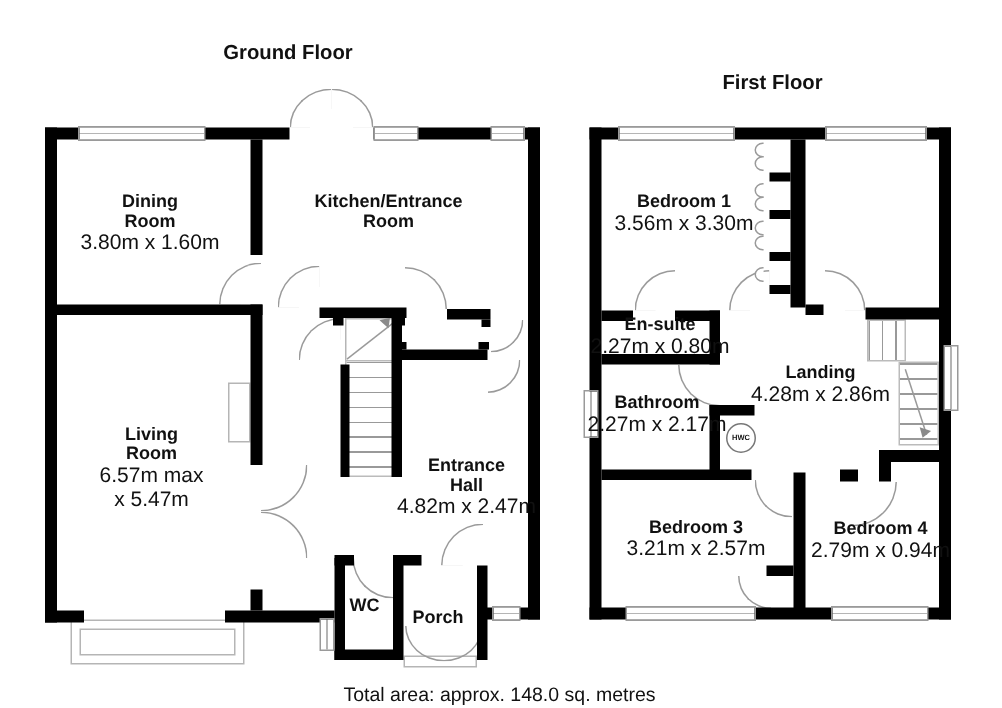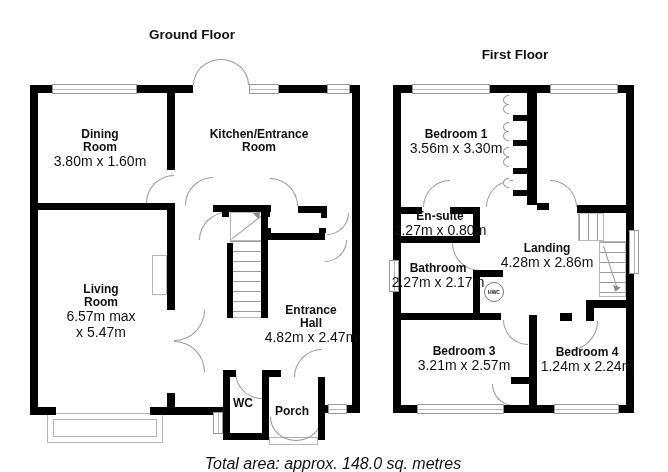--- a/index.html
+++ b/index.html
@@ -28,21 +28,21 @@
     border-right:4px solid transparent;border-top:6px solid #8a8a8a;z-index:1;}
   .half{position:absolute;width:11px;height:10px;border:1px solid #9a9a9a;border-radius:50%;
     clip-path:inset(-1px 45% -1px -1px);background:#fff;z-index:1;}
   .hwc{position:absolute;width:20px;height:20px;border:1px solid #777;border-radius:50%;
     background:#fff;z-index:3;font-size:5px;font-weight:bold;display:flex;
     align-items:center;justify-content:center;letter-spacing:0;}
   .lbl{position:absolute;width:150px;text-align:center;z-index:5;line-height:1.1;pointer-events:none;}
   .lbl .nm{display:block;font-weight:bold;font-size:12px;}
   .lbl .dm{display:block;font-size:14px;}
   .title{position:absolute;width:200px;text-align:center;font-weight:bold;font-size:13.5px;z-index:5;}
-  .footer{position:absolute;width:300px;text-align:center;font-size:16px;z-index:5;font-style:italic;}
+  .footer{position:absolute;width:300px;text-align:center;font-size:13px;z-index:5;}
 </style>
 </head>
 <body>
 
 <div id="canvas">
 
   <div class="w" style="left:30px;top:85px;width:163px;height:8px"></div>
   <div class="w" style="left:249px;top:85px;width:111px;height:8px"></div>
   <div class="w" style="left:30px;top:85px;width:8px;height:330px"></div>
   <div class="w" style="left:352px;top:85px;width:8px;height:328px"></div>
@@ -205,17 +205,17 @@
   <div class="lbl" style="left:472px;top:242px">
     <span class="nm">Landing</span>
     <span class="dm">4.28m x 2.86m</span>
   </div>
   <div class="lbl" style="left:389px;top:345px">
     <span class="nm">Bedroom 3</span>
     <span class="dm">3.21m x 2.57m</span>
   </div>
   <div class="lbl" style="left:512px;top:346px">
     <span class="nm">Bedroom 4</span>
-    <span class="dm">1.24m x 2.24m</span>
+    <span class="dm">2.79m x 0.94m</span>
   </div>
 
   <div class="footer" style="left:183px;top:455px">Total area: approx. 148.0 sq. metres</div>
 </div>
 
 </body></html>

